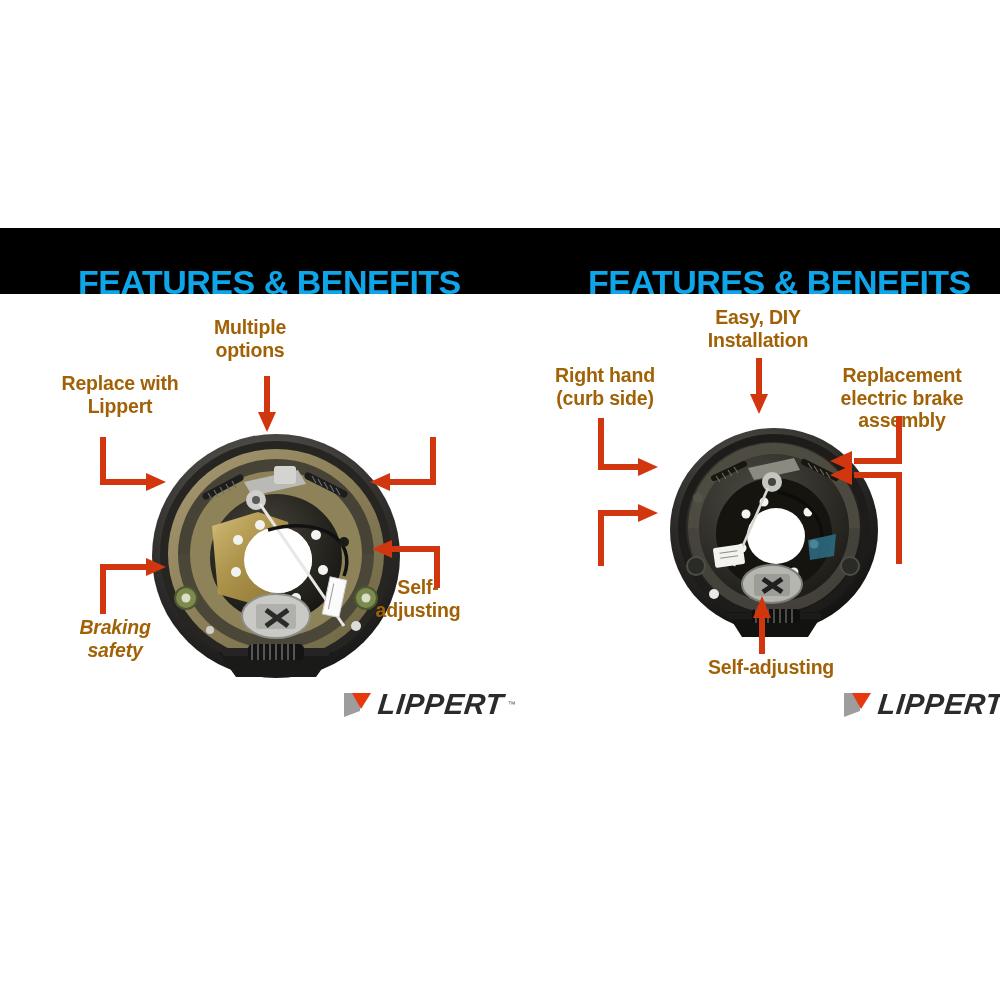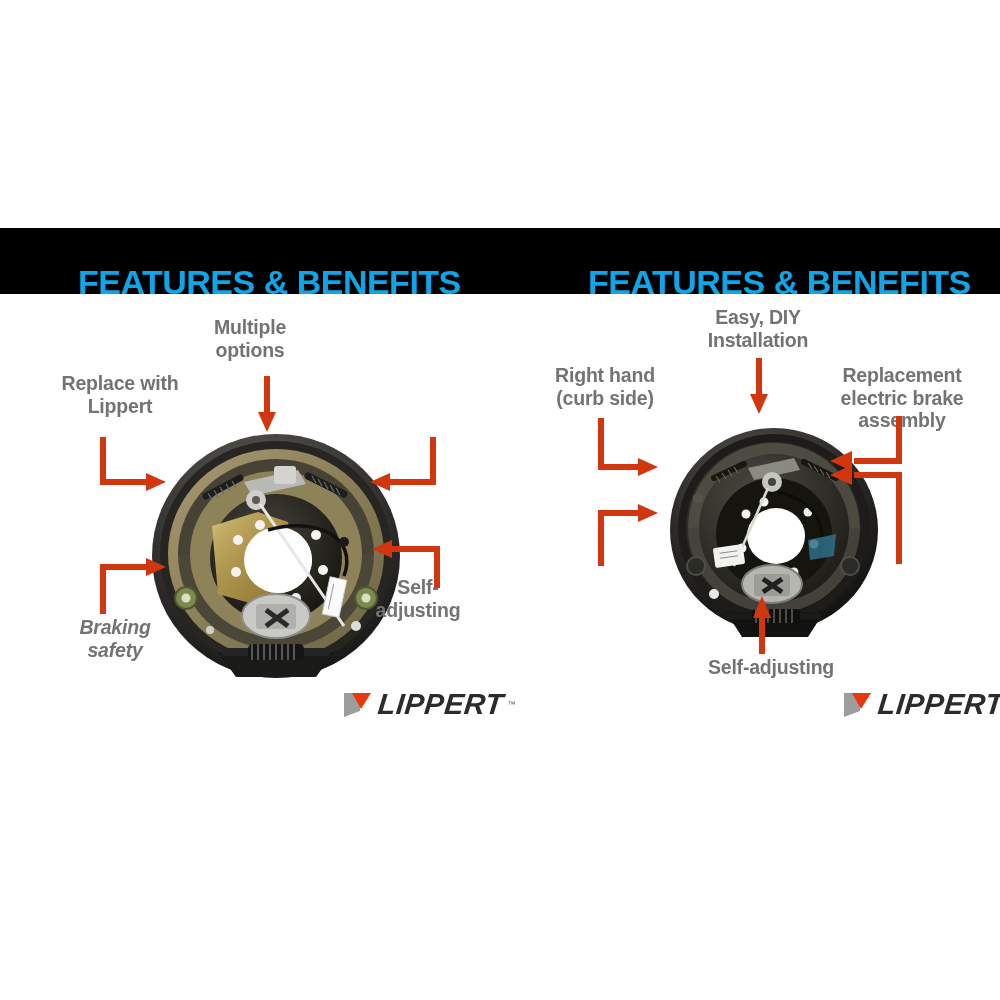--- a/index.html
+++ b/index.html
@@ -25,21 +25,21 @@
   .title-left{left:78px;transform:translateY(-50%) scaleX(0.93);}
   .title-right{left:588px;transform:translateY(-50%) scaleX(0.93);}
 
   
   .panel{position:absolute;top:294px;width:500px;height:460px;}
   .panel-left{left:0;}
   .panel-right{left:500px;}
 
   
   .label{
-    position:absolute;color:#737373;font-weight:bold;
+    position:absolute;color:#a16207;font-weight:bold;
     font-size:19.5px;line-height:1.16;text-align:center;
     white-space:pre-line;letter-spacing:-0.2px;
   }
 
   
   .arrow{position:absolute;}
   .arrow svg{display:block;overflow:visible;}
 
   
   .brake{position:absolute;}

